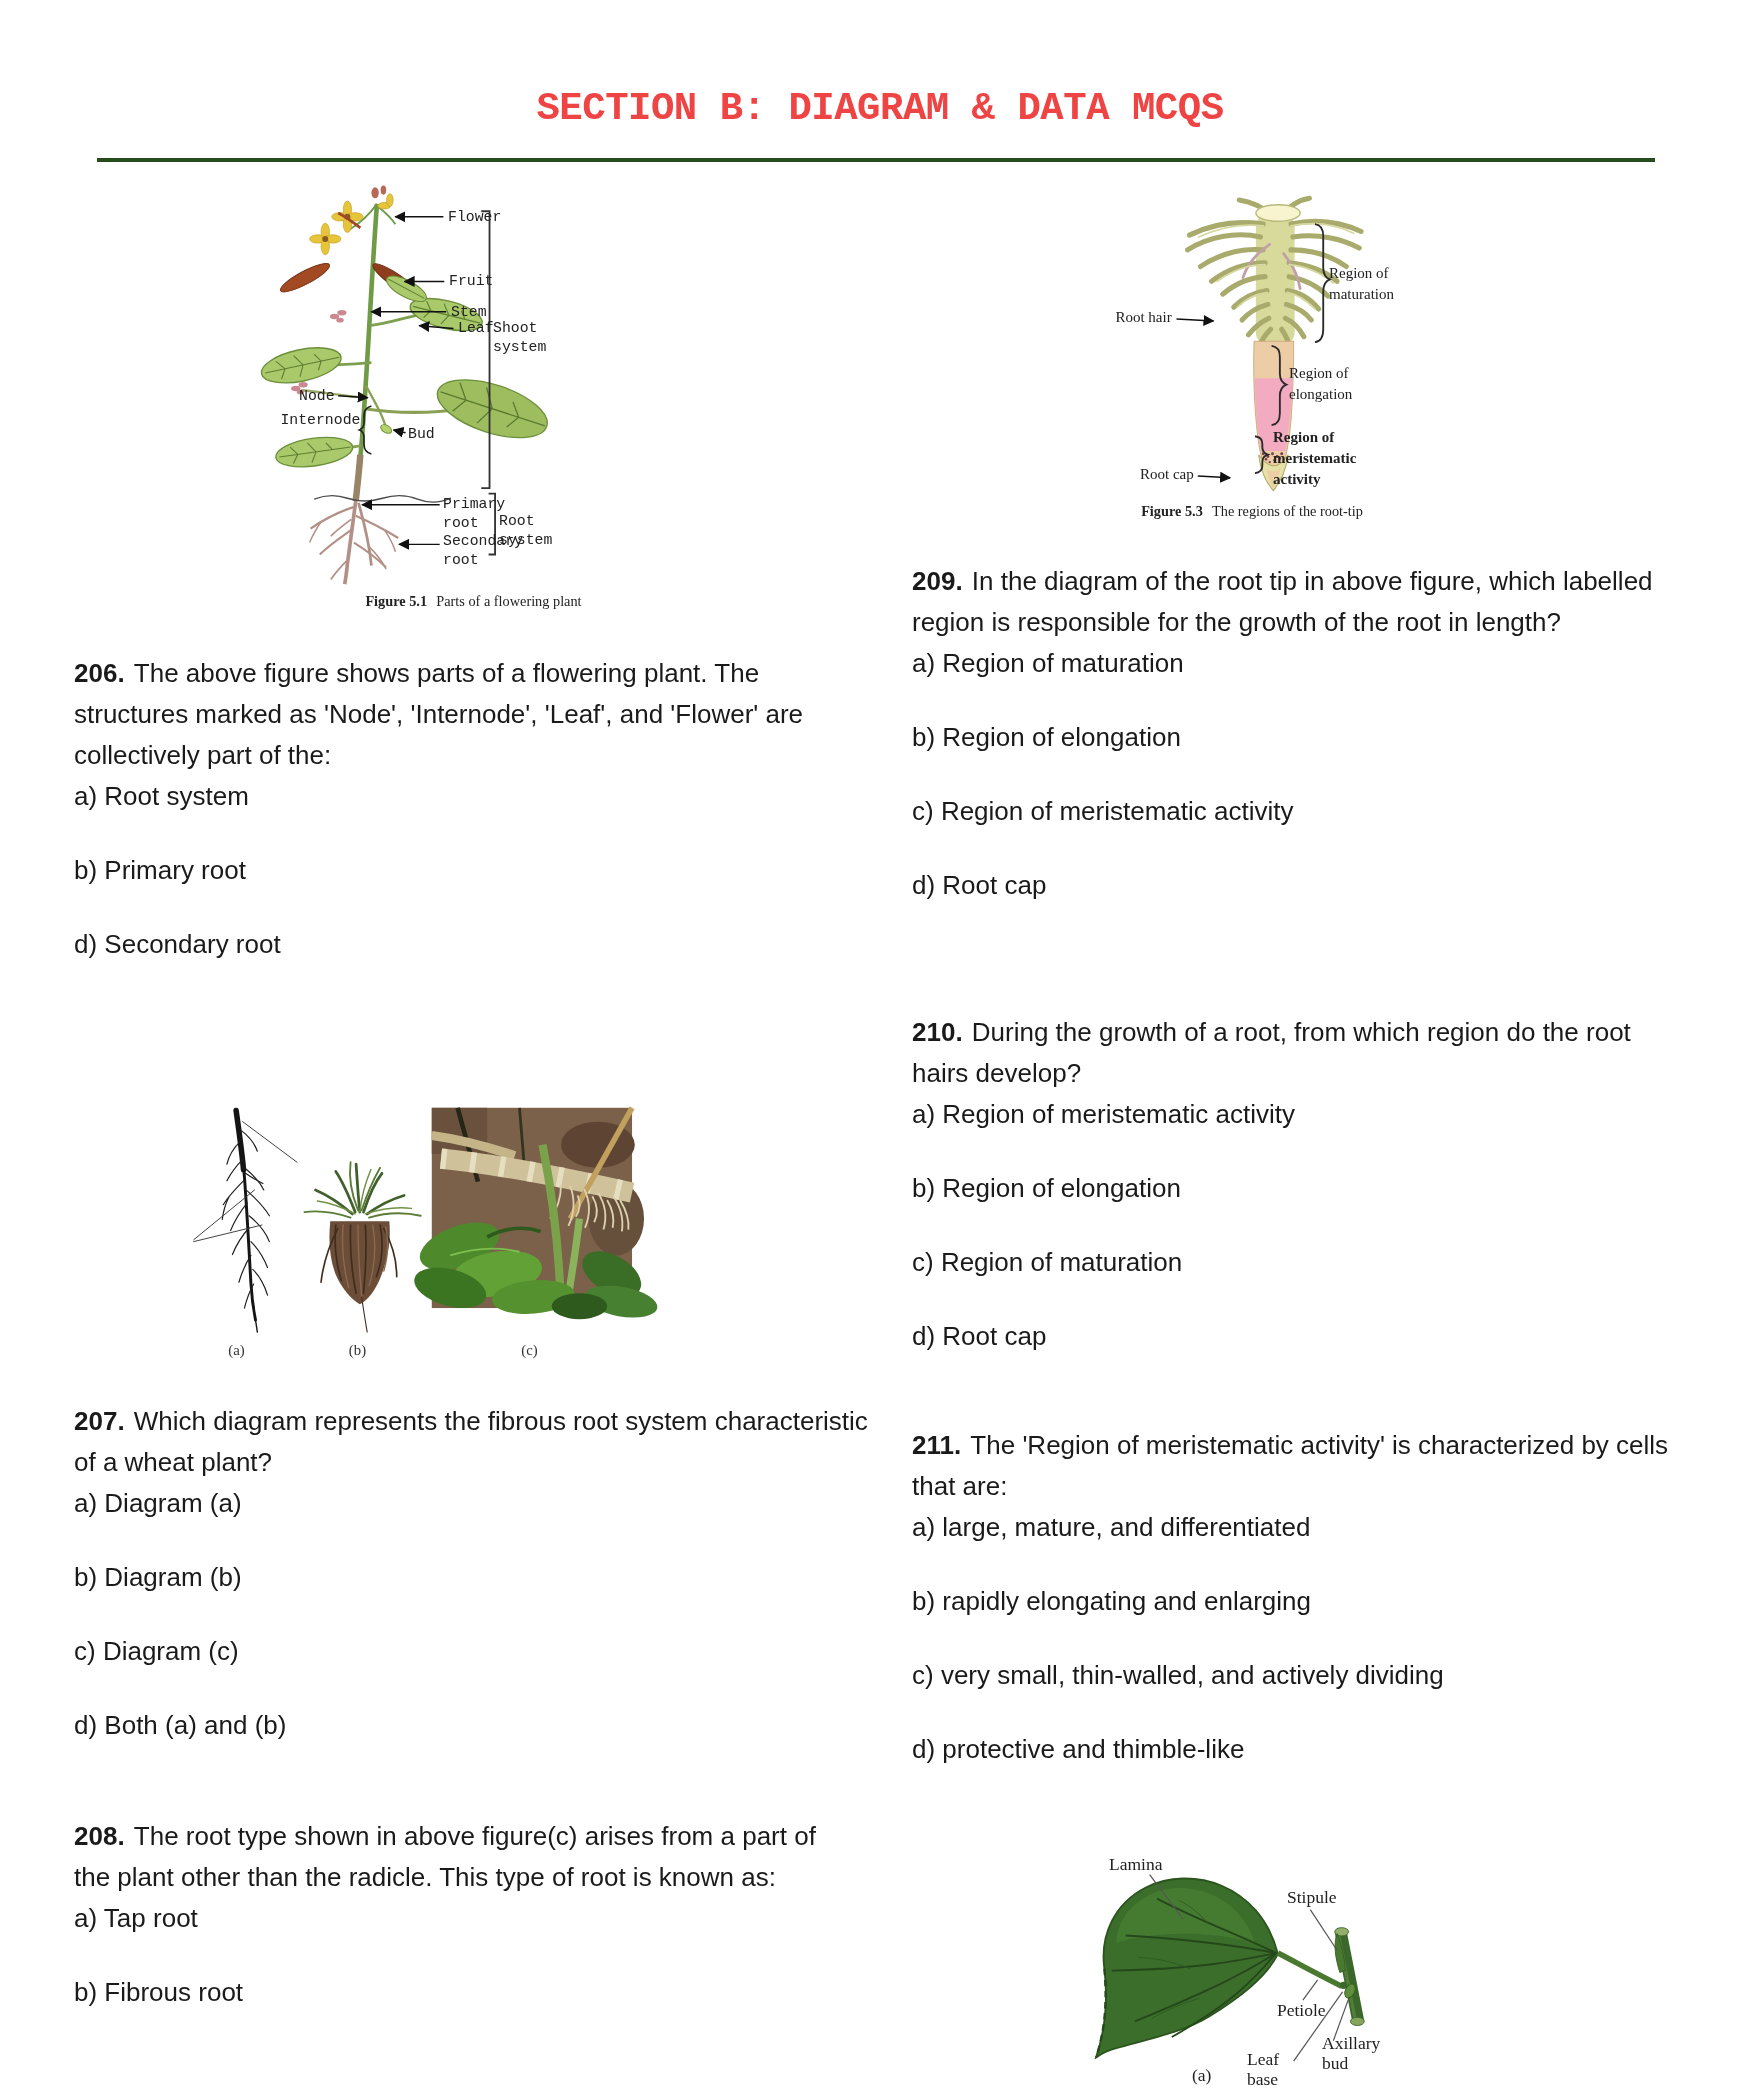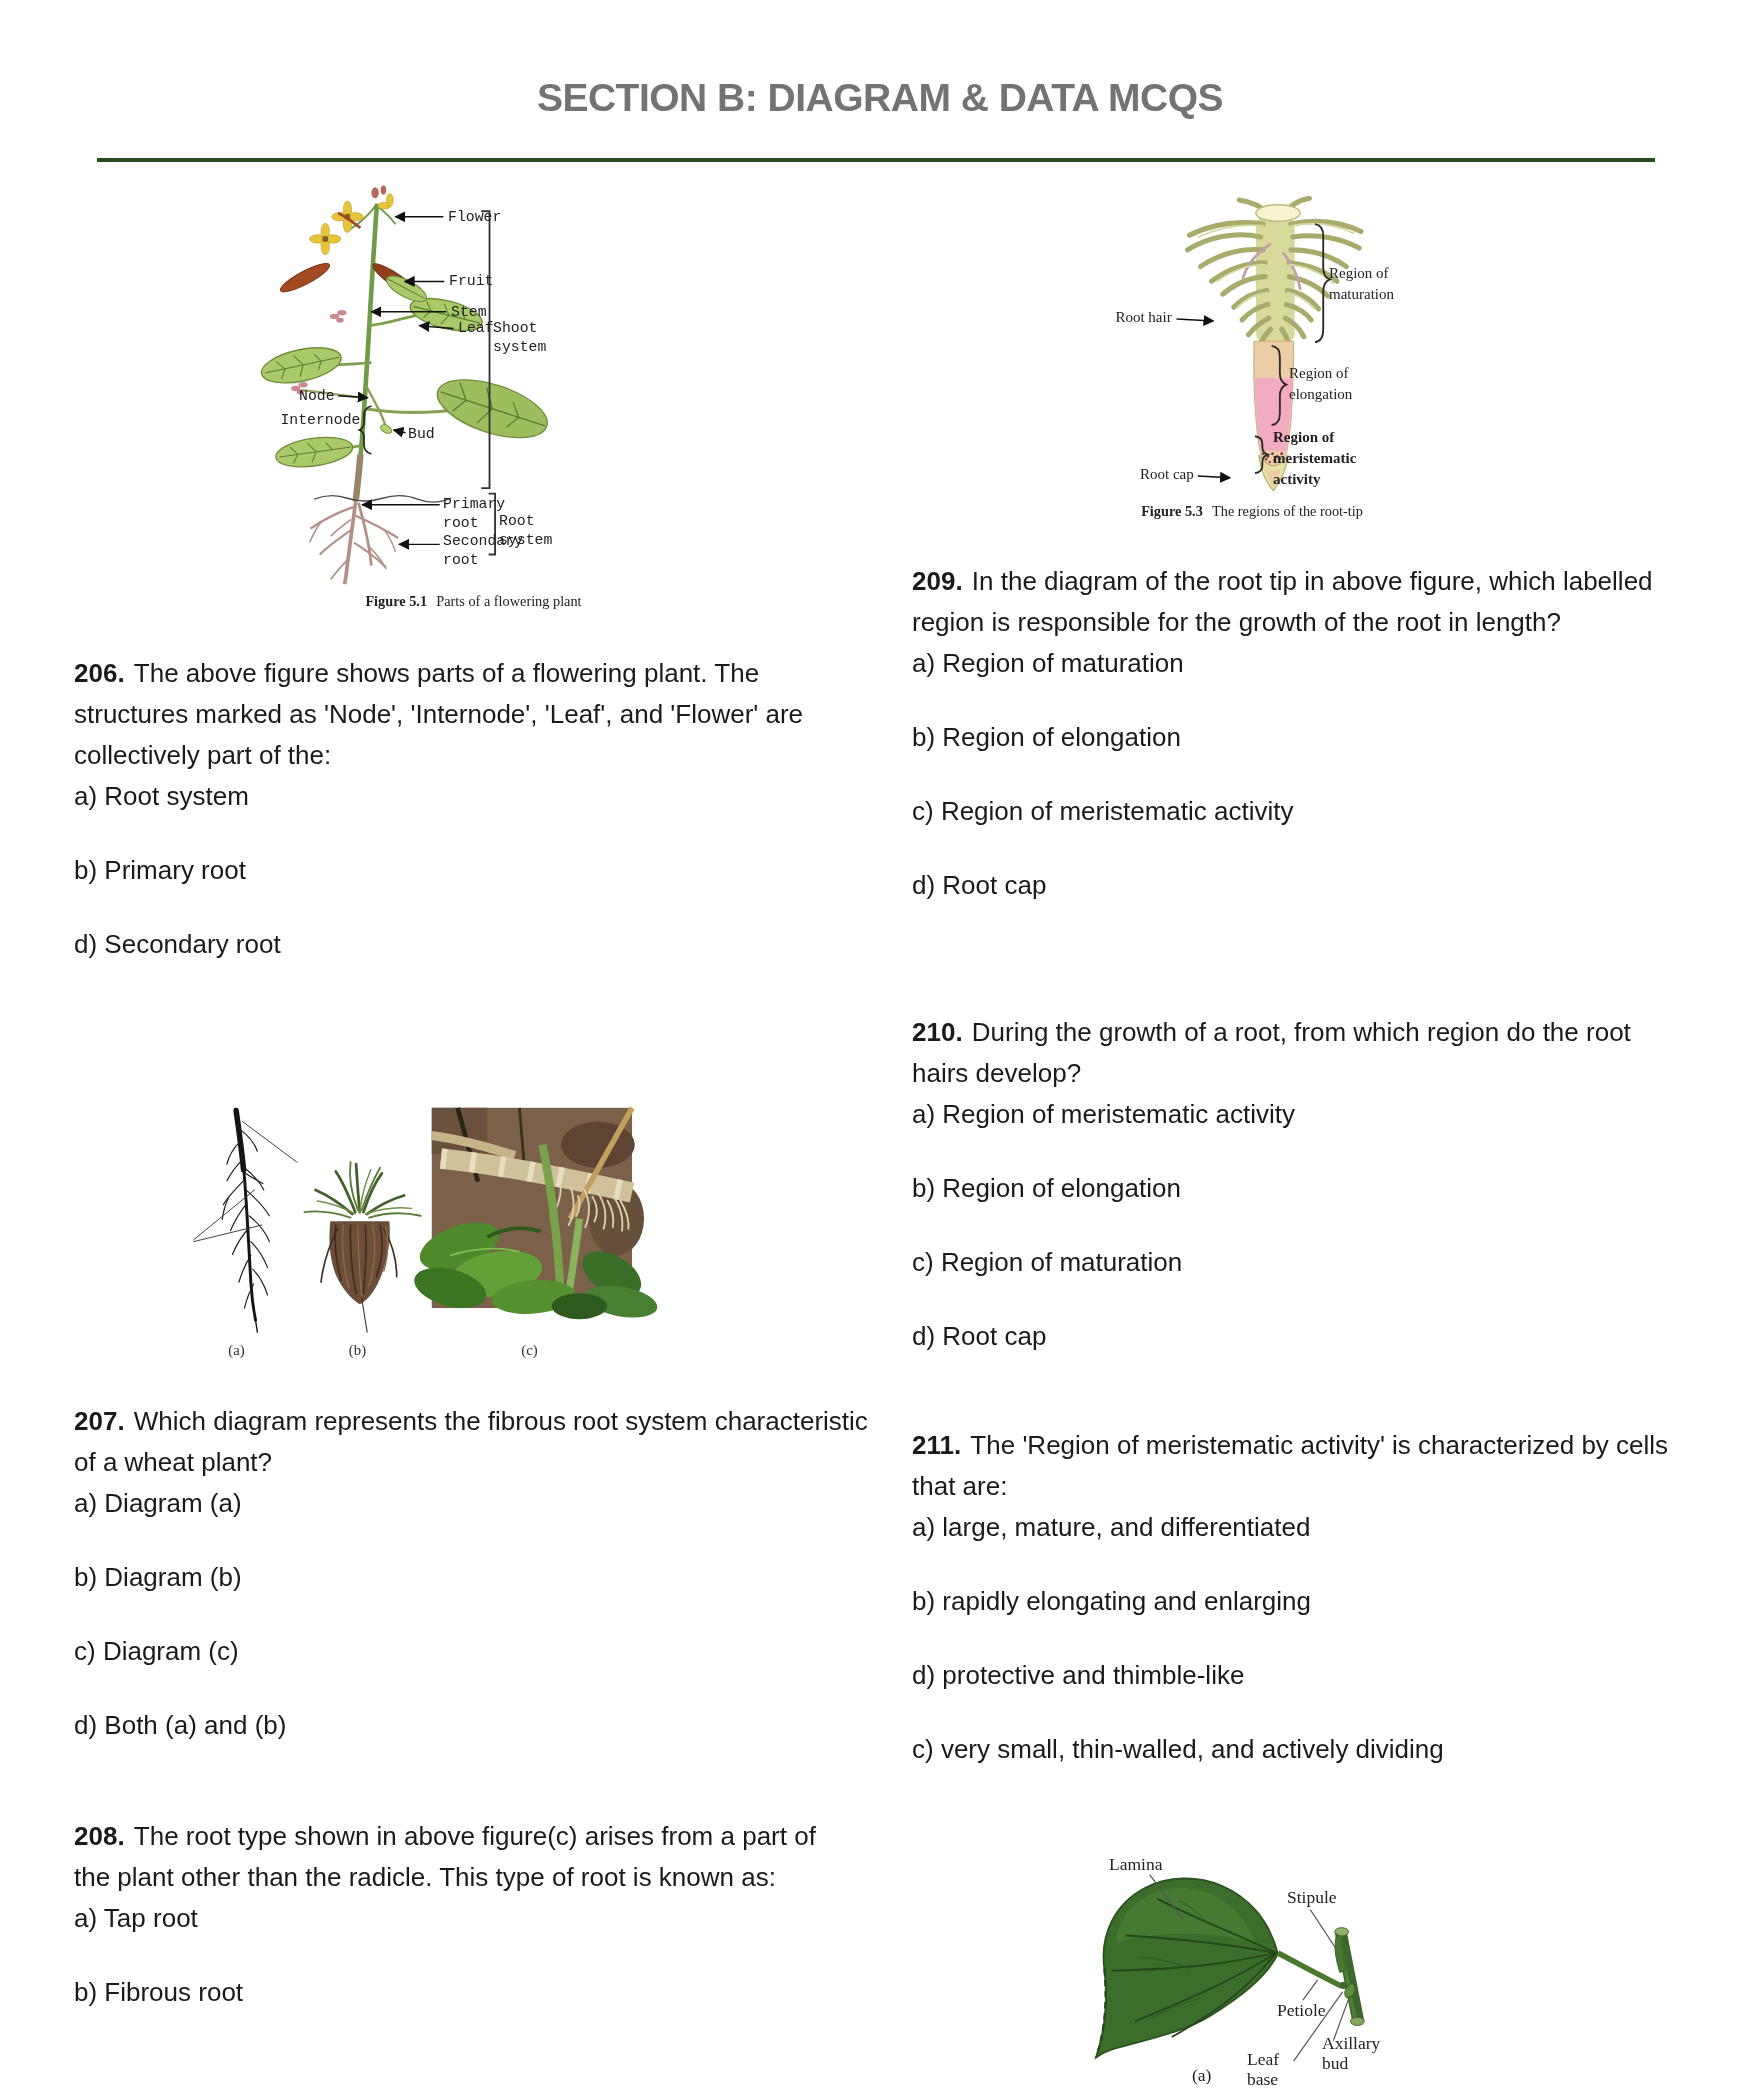--- a/index.html
+++ b/index.html
@@ -4,22 +4,22 @@
 <style>
   * { box-sizing: border-box; }
   html,body { margin:0; padding:0; }
   body {
     width:1760px; height:2099px; position:relative; background:#ffffff;
     font-family:"Liberation Sans", sans-serif; color:#1a1a1a; overflow:hidden;
   }
 
   
   .page-title {
-    position:absolute; left:0; top:74px; width:1760px; text-align:center;
-    font-size:39px; font-weight:bold; color:#737373; letter-spacing:-0.5px; line-height:48px;
+    position:absolute; left:0; top:85px; width:1760px; text-align:center;
+    font-size:39px; font-weight:bold; color:#ef4444; letter-spacing:-0.5px; line-height:48px;font-family:Liberation Mono, monospace;
   }
   .title-rule { position:absolute; left:97px; top:158px; width:1558px; height:3.7px; background:#274d1c; }
 
   
   .q { position:absolute; }
   .qtext { margin:0; font-size:26px; line-height:41px; color:#1a1a1a; }
   .qnum { font-weight:bold; margin-right:9.2px; }
   .opts { }
   .opt { margin:0; font-size:26px; line-height:41px; }
   .opt + .opt { margin-top:33px; }
@@ -408,22 +408,22 @@
     <p class="opt">c) Region of maturation</p>
     <p class="opt">d) Root cap</p>
   </div>
 </div>
 
 <div class="q" style="left:912px; top:1425px; width:775px;">
   <p class="qtext"><span class="qnum">211.</span><span>The 'Region of meristematic activity' is characterized by cells that are:</span></p>
   <div class="opts">
     <p class="opt">a) large, mature, and differentiated</p>
     <p class="opt">b) rapidly elongating and enlarging</p>
+    <p class="opt">c) very small, thin-walled, and actively dividing</p>
     <p class="opt">d) protective and thimble-like</p>
-    <p class="opt">c) very small, thin-walled, and actively dividing</p>
   </div>
 </div>
 
 <div class="fig" style="left:1061px; top:1832px; width:517px; height:267px;">
   <svg width="517" height="267" viewBox="0 0 560 289">
     <g>
 
       <path d="M235,132 C215,55 140,36 92,60 C58,77 42,112 47,148 C51,182 48,214 38,244 C44,240 52,236 60,234 C96,224 134,216 160,200 C192,180 222,158 235,132 Z" fill="#3b6e2a" stroke="#2c541f" stroke-width="2"></path>
       <path d="M210,120 C195,70 140,50 100,66 C75,77 60,98 60,120 C90,110 150,104 210,120 Z" fill="#4f8838" opacity="0.5"></path>
       <g stroke="#24481a" stroke-width="2" fill="none">

